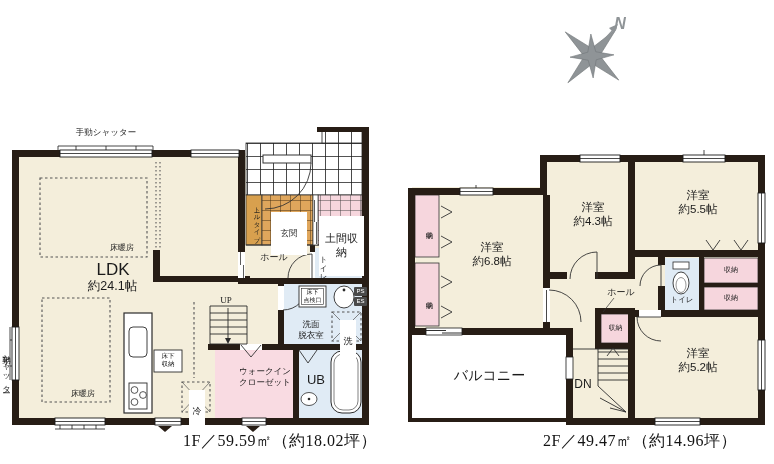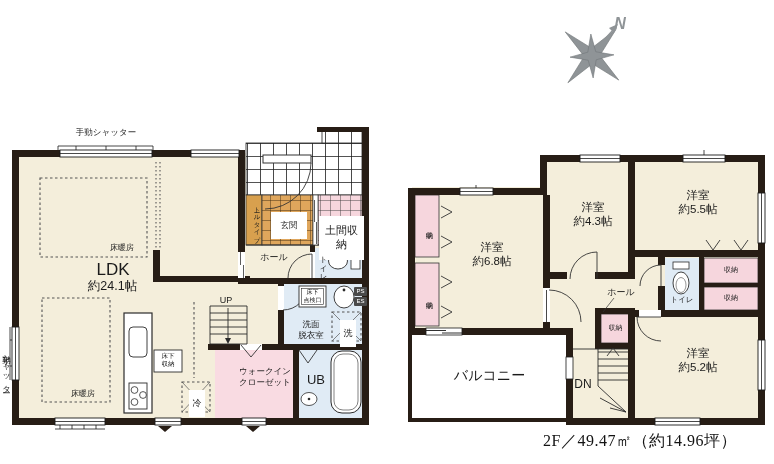--- a/index.html
+++ b/index.html
@@ -1,21 +1,21 @@
 <!DOCTYPE html>
 <html><head>
 <meta charset="utf-8">
 <style>
   html,body{margin:0;padding:0;background:#fff;}
   #stage{position:relative;width:774px;height:464px;background:#ffffff;overflow:hidden;
          font-family:"Liberation Sans", sans-serif;}
   #stage svg{position:absolute;left:0;top:0;}
   .lbl{position:absolute;color:#1b1b1b;text-align:center;white-space:pre-line;line-height:1.25;z-index:5;}
   .vert{writing-mode:vertical-rl;text-orientation:upright;line-height:1;}
-  .chip{background:#ffffff;padding:8px 1px;}
+  .chip{background:#ffffff;padding:16px 1px;}
   .badge{background:#4a4a4a;color:#fff;border-radius:1px;line-height:9px;height:9px;}
   .cap{font-family:"Liberation Serif", serif;color:#131313;letter-spacing:.5px;}
   .north{font-style:italic;font-weight:bold;color:#8f9497;}
 </style>
 </head>
 <body>
 
 <div id="stage">
 
 <svg width="774" height="464" viewBox="0 0 774 464">
@@ -263,35 +263,36 @@
 脱衣室</div>
 <div class="lbl chip" style="left:340px;top:320px;width:14px;font-size:9px;">洗</div>
 <div class="lbl badge" style="left:354px;top:287px;width:13px;font-size:6px;">PS</div>
 <div class="lbl badge" style="left:354px;top:297px;width:13px;font-size:6px;">ES</div>
 <div class="lbl" style="left:302px;top:372px;width:28px;font-size:13px;text-align:center;">UB</div>
 <div class="lbl" style="left:215px;top:366px;width:100px;font-size:8.5px;">ウォークイン
 クローゼット</div>
 <div class="lbl chip" style="left:189px;top:390px;width:14px;font-size:9px;">冷</div>
 <div class="lbl" style="left:155px;top:352px;width:26px;font-size:6.5px;">床下
 収納</div>
-<div class="lbl" style="left:211px;top:295px;width:30px;font-size:9px;">UP</div>
+<div class="lbl" style="left:211px;top:295px;width:30px;font-size:9px;font-family:Liberation Serif, serif;">UP</div>
 
 <div class="lbl" style="left:447px;top:240px;width:90px;font-size:11.5px;">洋室
 約6.8帖</div>
 <div class="lbl" style="left:550px;top:200px;width:86px;font-size:11.5px;">洋室
 約4.3帖</div>
 <div class="lbl" style="left:655px;top:188px;width:86px;font-size:11.5px;">洋室
 約5.5帖</div>
 <div class="lbl" style="left:655px;top:346px;width:86px;font-size:11.5px;">洋室
 約5.2帖</div>
 <div class="lbl" style="left:598px;top:287px;width:46px;font-size:9px;">ホール</div>
 <div class="lbl" style="left:666px;top:295px;width:32px;font-size:7.5px;">トイレ</div>
 <div class="lbl vert" style="left:421px;top:207px;width:12px;height:38px;font-size:7px;">収納</div>
 <div class="lbl vert" style="left:421px;top:277px;width:12px;height:38px;font-size:7px;">収納</div>
 <div class="lbl" style="left:705px;top:266px;width:52px;font-size:7px;">収納</div>
 <div class="lbl" style="left:705px;top:294px;width:52px;font-size:7px;">収納</div>
 <div class="lbl" style="left:599px;top:324px;width:33px;font-size:7px;">収納</div>
 <div class="lbl" style="left:452px;top:367px;width:75px;font-size:14px;">バルコニー</div>
 <div class="lbl" style="left:571px;top:377px;width:24px;font-size:12px;">DN</div>
 
+<div class="lbl cap" style="left:130px;top:431px;width:300px;font-size:16px;">1F／59.59㎡（約18.02坪）</div>
 <div class="lbl cap" style="left:490px;top:431px;width:300px;font-size:16px;">2F／49.47㎡（約14.96坪）</div>
 
 </div>
 
 </body></html>

